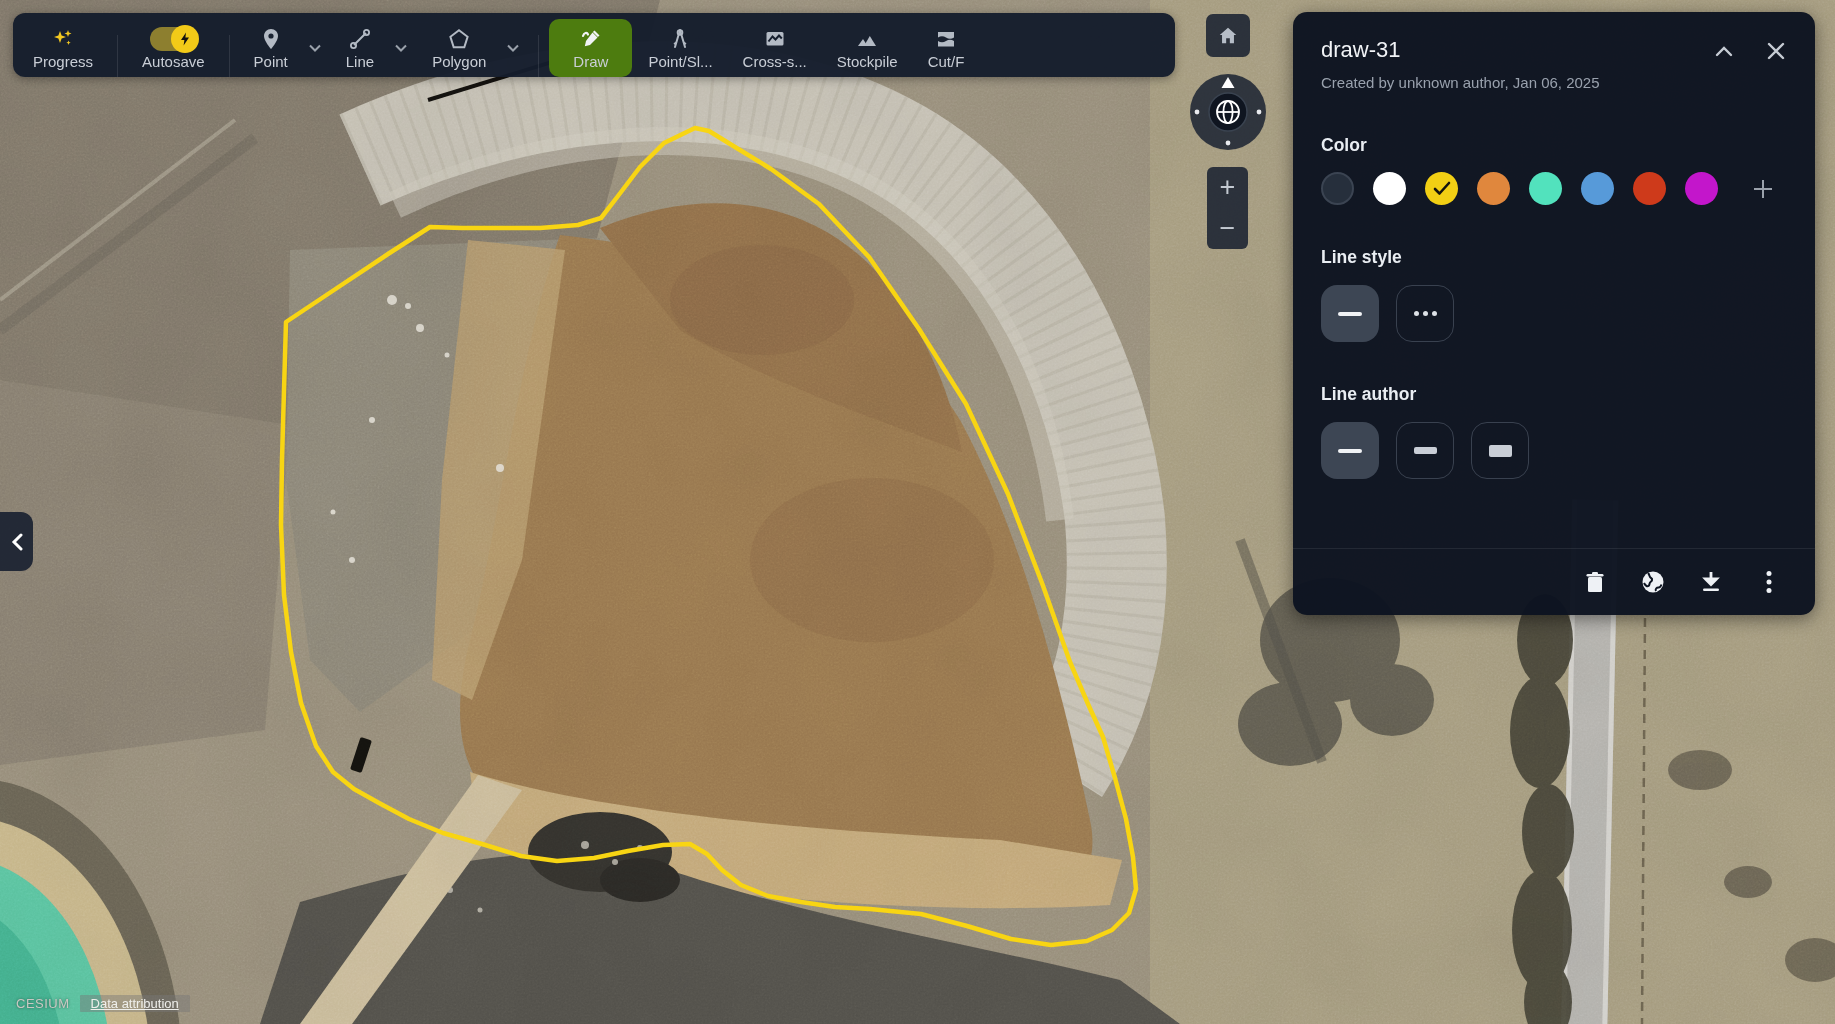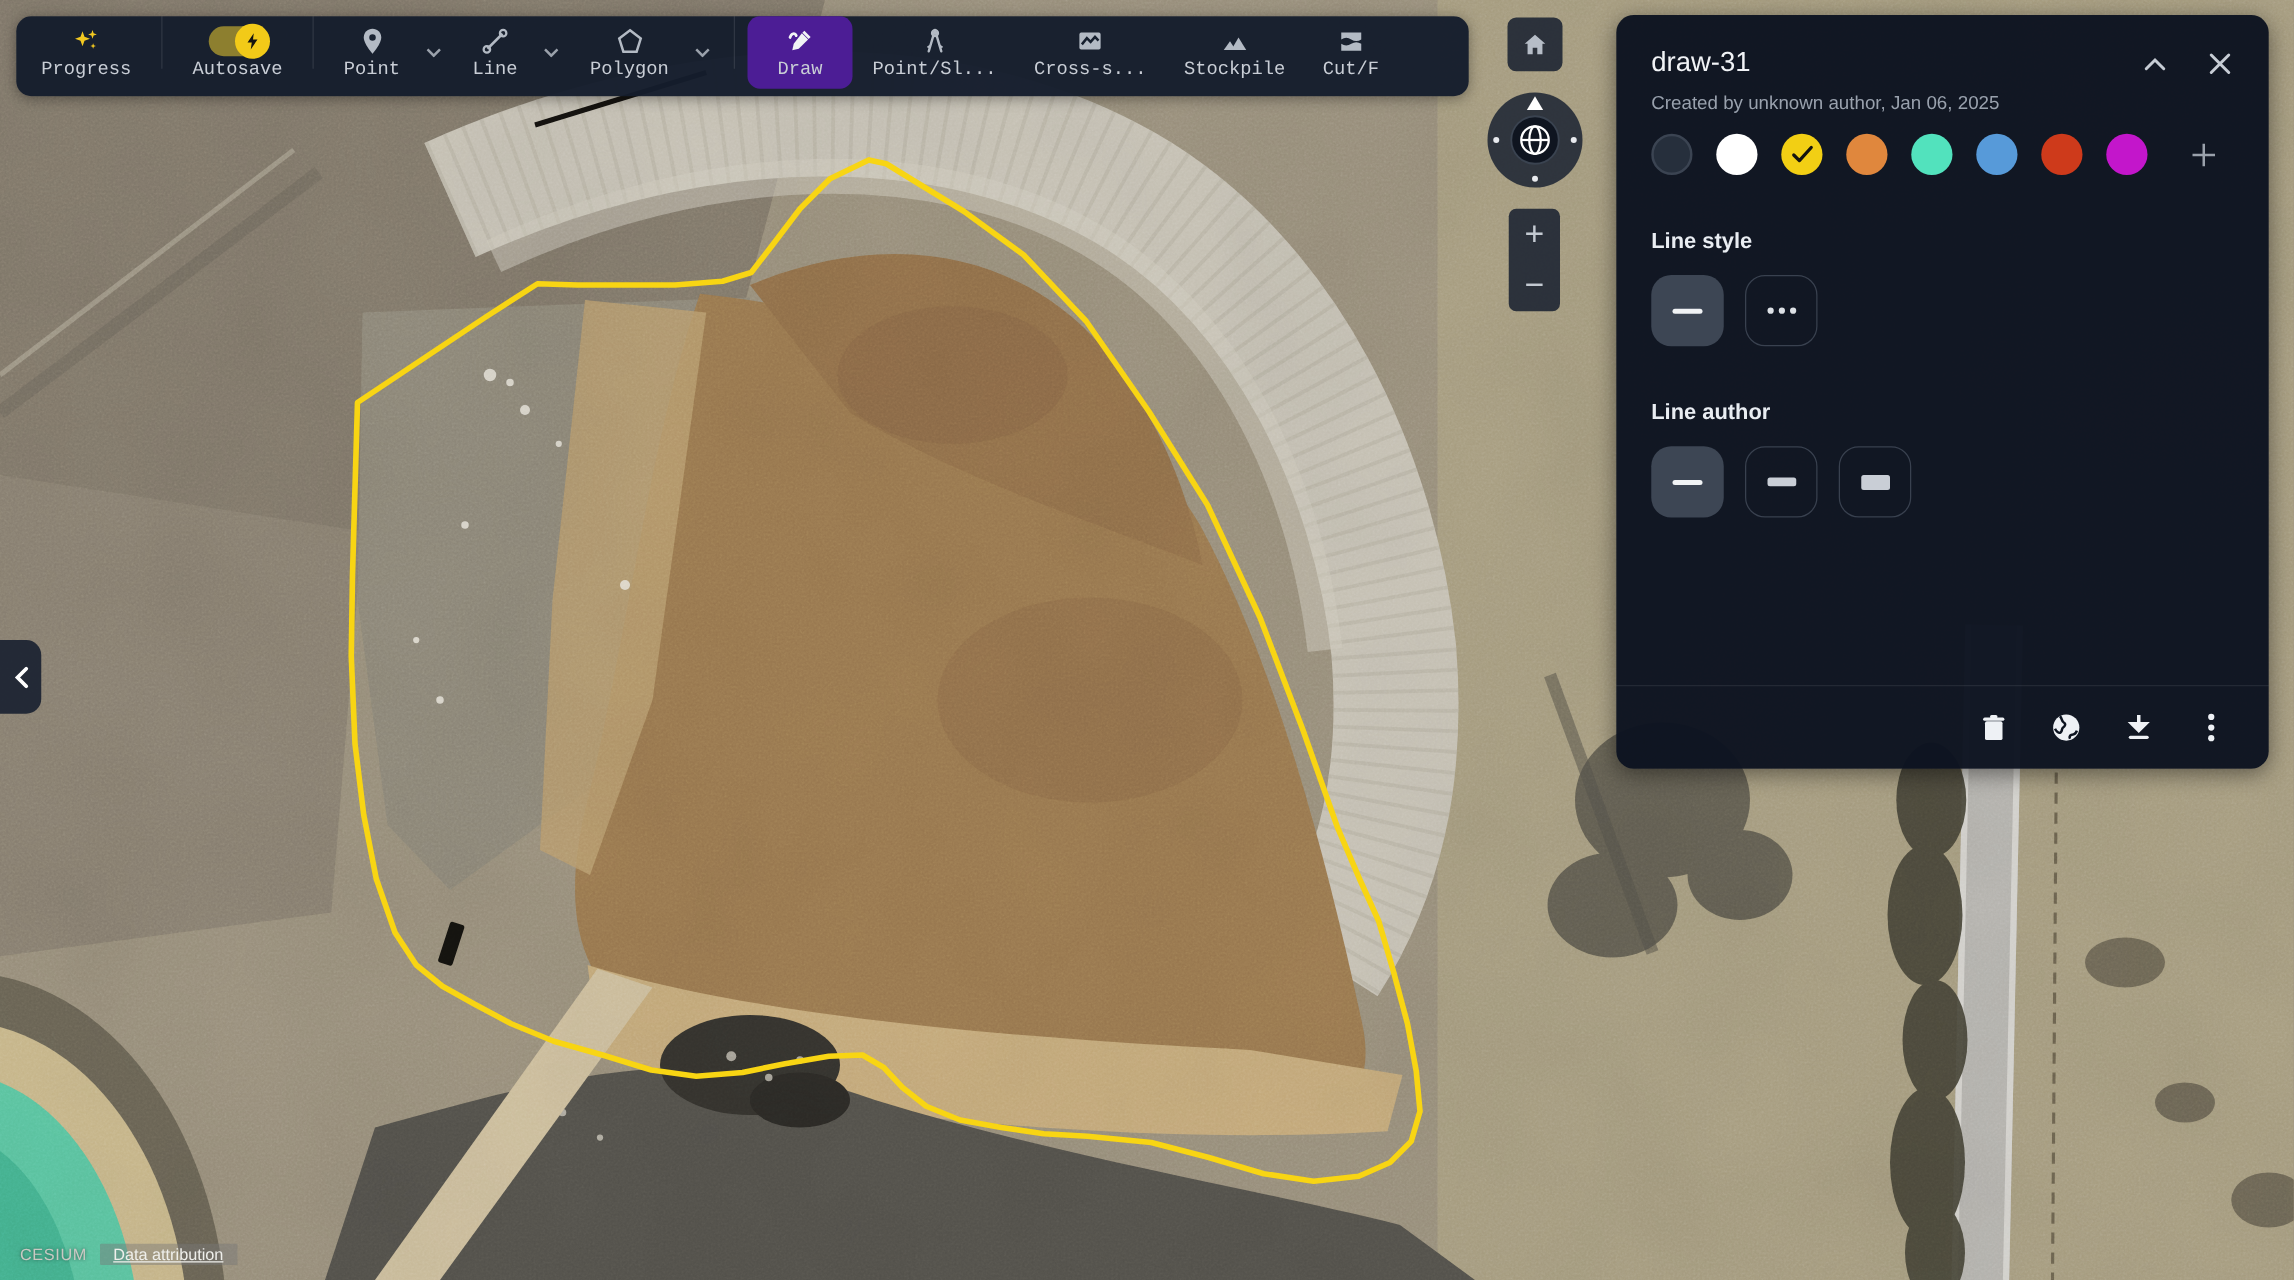--- a/index.html
+++ b/index.html
@@ -5,26 +5,26 @@
   html,body{margin:0;padding:0;width:1835px;height:1024px;overflow:hidden;
     font-family:"Liberation Sans",sans-serif;background:#9a907c;position:relative;}
   .abs{position:absolute;}
   
   #map{left:0;top:0;width:1835px;height:1024px;}
   #map svg{display:block;}
   #annotation-layer{left:0;top:0;width:1835px;height:1024px;pointer-events:none;}
 
   
   #toolbar{left:13px;top:13px;width:1162px;height:64px;background:rgba(21,29,44,0.97);
-    border-radius:12px;display:flex;align-items:flex-start;padding:0 10px 0 6px;box-sizing:border-box;
-    box-shadow:0 2px 10px rgba(0,0,0,0.35);gap:2px;font-family:Liberation Mono, monospace;}
+    border-radius:12px;display:flex;align-items:flex-end;padding:0 10px 0 6px;box-sizing:border-box;
+    box-shadow:0 2px 10px rgba(0,0,0,0.35);gap:2px;}
   .tb-item{display:flex;flex-direction:column;align-items:center;justify-content:center;
     gap:3px;height:58px;padding:0 14px;border-radius:10px;cursor:pointer;flex:0 0 auto;}
   .tb-item .lbl{font-size:15px;color:#c9ced6;white-space:nowrap;line-height:1;}
-  .tb-item.active{background:#4c1d95;}
+  .tb-item.active{background:#4d7c0f;}
   .tb-group{display:flex;align-items:center;flex:0 0 auto;}
   .tb-chevron{width:22px;height:22px;display:flex;align-items:center;justify-content:center;
     margin:0 4px 0 2px;cursor:pointer;}
   .tb-divider{width:1px;height:42px;background:rgba(255,255,255,0.10);margin:0 8px;flex:0 0 auto;}
   .icon24{width:24px;height:24px;display:block;}
   .toggle{width:46px;height:24px;border-radius:12px;background:#8d7f2f;position:relative;cursor:pointer;}
   .toggle .knob{position:absolute;right:-3px;top:-2px;width:28px;height:28px;border-radius:50%;
     background:#f2ca18;display:flex;align-items:center;justify-content:center;}
 
   
@@ -344,20 +344,21 @@
         </svg>
       </div>
       <div class="hdr-icon">
         <svg width="18" height="18" viewBox="0 0 18 18">
           <path d="M2,2 L16,16 M16,2 L2,16" stroke="#c6ccd4" stroke-width="2.4" stroke-linecap="round"></path>
         </svg>
       </div>
     </div>
     <div class="panel-subtitle">Created by unknown author, Jan 06, 2025</div>
 
+    <div class="section-label" id="color-label">Color</div>
     <div class="swatch-row">
       <span class="swatch dark" style="background: rgb(38, 47, 60);"></span>
       <span class="swatch" style="background: rgb(255, 255, 255);"></span>
       <span class="swatch" style="background: rgb(242, 207, 20);">
         <svg width="18" height="15" viewBox="0 0 18 15">
           <path d="M2,8 L6.5,12.5 L16,2" fill="none" stroke="#14130f" stroke-width="2.6" stroke-linecap="round" stroke-linejoin="round"></path>
         </svg>
       </span>
       <span class="swatch" style="background: rgb(224, 135, 61);"></span>
       <span class="swatch" style="background: rgb(82, 226, 189);"></span>

